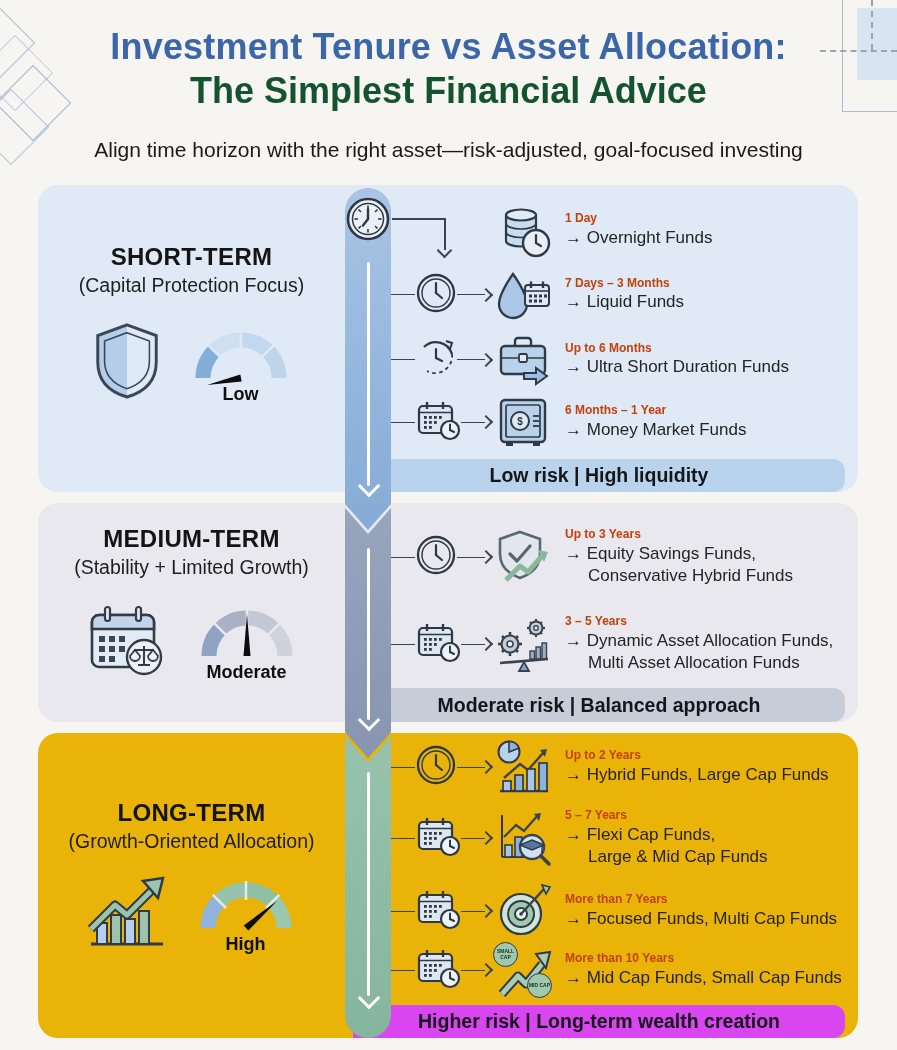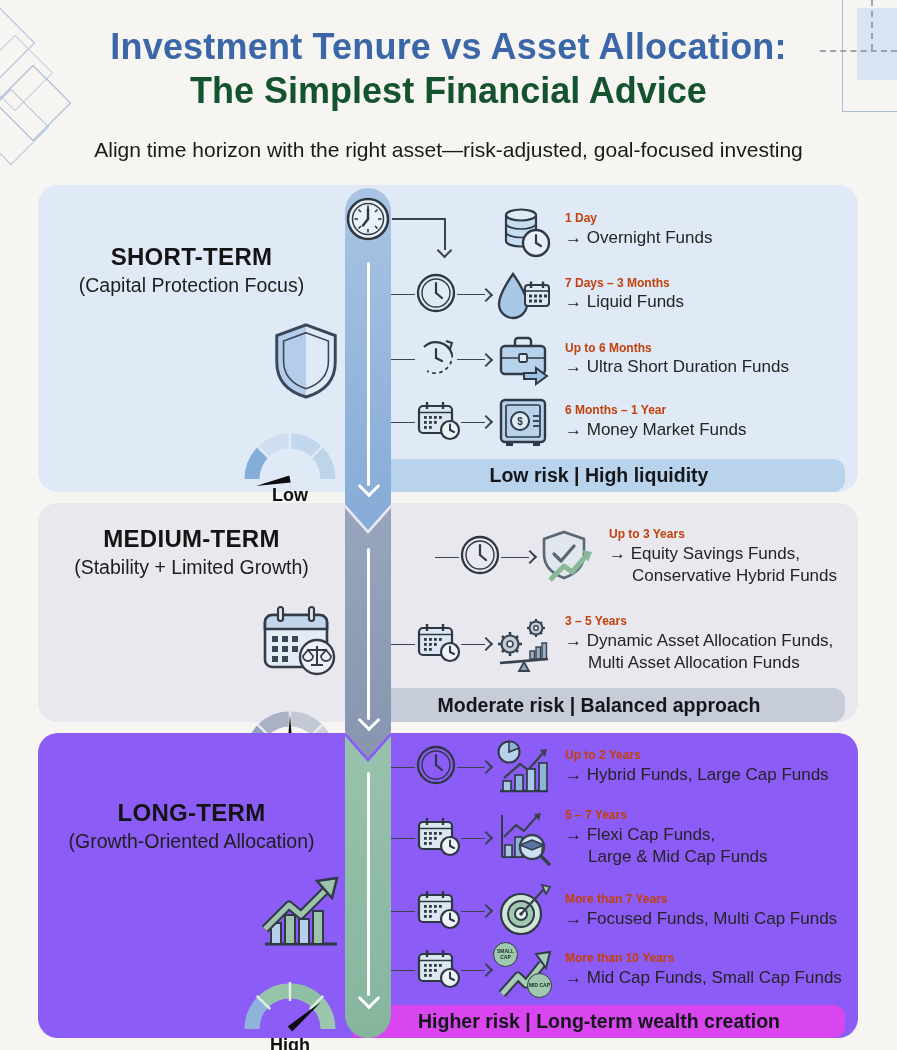--- a/index.html
+++ b/index.html
@@ -16,21 +16,21 @@
   .diamond{position:absolute;border:1.6px solid #aabdd6;width:52px;height:52px;
            transform:rotate(45deg);background:transparent;}
   .tr-fill{position:absolute;left:857px;top:8px;width:60px;height:72px;background:#d9e4f2;}
   .tr-outline{position:absolute;left:842px;top:-34px;width:120px;height:144px;border:1.4px solid #a9bcd2;}
   .dash-v{position:absolute;left:871px;top:0;width:0;height:50px;border-left:2px dashed #9aa4ae;}
   .dash-h{position:absolute;left:820px;top:50px;width:77px;height:0;border-top:2px dashed #9aa4ae;}
   
   .section{position:absolute;left:38px;width:820px;border-radius:20px;}
   .sec1{top:185px;height:307px;background:#e0eaf6;}
   .sec2{top:503px;height:219px;background:#e8e8ee;}
-  .sec3{top:733px;height:305px;background:#8b5cf6;}
+  .sec3{top:733px;height:305px;background:#eab308;}
   .footerband{position:absolute;height:33px;left:353px;width:492px;border-radius:0 12px 12px 0;
               display:flex;align-items:center;justify-content:center;
               font-size:19.5px;font-weight:700;color:#14161a;}
   .f1{top:459px;background:#b9d3ec;}
   .f2{top:688px;height:34px;background:#c6cdd9;}
   .f3{top:1005px;background:#d946ef;}
   
   .seg{position:absolute;left:345px;width:46px;}
   .seg1{top:188px;height:342px;background:linear-gradient(#a9c4e4,#85abd6);border-radius:23px 23px 0 0;
         clip-path:polygon(0 0,100% 0,100% calc(100% - 26px),50% 100%,0 calc(100% - 26px));}
@@ -58,21 +58,21 @@
   .itemicon{flex:0 0 64px;display:flex;justify-content:center;position:relative;}
   .rtext{margin-left:10px;line-height:1.22;}
   .period{font-size:12px;font-weight:700;color:#c2410c;}
   .funds{font-size:17px;color:#242424;margin-top:2px;}
   .l2{padding-left:23px;}
   
   .card{position:absolute;left:0;width:307px;text-align:center;}
   .c1{top:58px;} .c2{top:22px;} .c3{top:66px;}
   .cname{font-size:24px;font-weight:700;color:#141414;letter-spacing:.3px;}
   .cfocus{font-size:19.5px;color:#1e1e1e;margin-top:3px;}
-  .cicons{display:flex;justify-content:center;align-items:flex-end;gap:20px;margin-top:20px;flex-direction:column;}
+  .cicons{display:flex;justify-content:center;align-items:flex-end;gap:20px;margin-top:20px;}
   .gwrap{display:flex;flex-direction:column;align-items:center;}
   .glabel{font-size:18px;font-weight:700;color:#0f0f0f;margin-top:-4px;}
   .cap-badge{position:absolute;width:23px;height:23px;border-radius:50%;background:#9fc8ae;
              border:1.5px solid #2f3a46;color:#14301d;font-weight:700;font-size:5px;line-height:1.15;
              display:flex;align-items:center;justify-content:center;text-align:center;}
 </style>
 </head>
 <body>
 
 <div class="canvas">
@@ -362,21 +362,21 @@
         </svg>
       </div>
       <div class="rtext">
         <div class="period">6 Months – 1 Year</div>
         <div class="funds">→ Money Market Funds</div>
       </div>
     </div>
   </div>
 
   <div class="rows r2rows">
-    <div class="row" style="height:90px;margin-left:44px;">
+    <div class="row" style="height:90px;">
       <div class="conn">
         <div class="cline la"></div>
         <span>
           <svg width="42" height="42" viewBox="0 0 42 42">
             <circle cx="21" cy="21" r="18" fill="none" stroke="#2e3844" stroke-width="2.3"></circle>
             <circle cx="21" cy="21" r="14" fill="none" stroke="#2e3844" stroke-width="1.4"></circle>
             <line x1="21" y1="21" x2="21" y2="11" stroke="#2e3844" stroke-width="2.2" stroke-linecap="round"></line>
             <line x1="21" y1="21" x2="27" y2="26" stroke="#2e3844" stroke-width="2.2" stroke-linecap="round"></line>
           </svg>
         </span>

